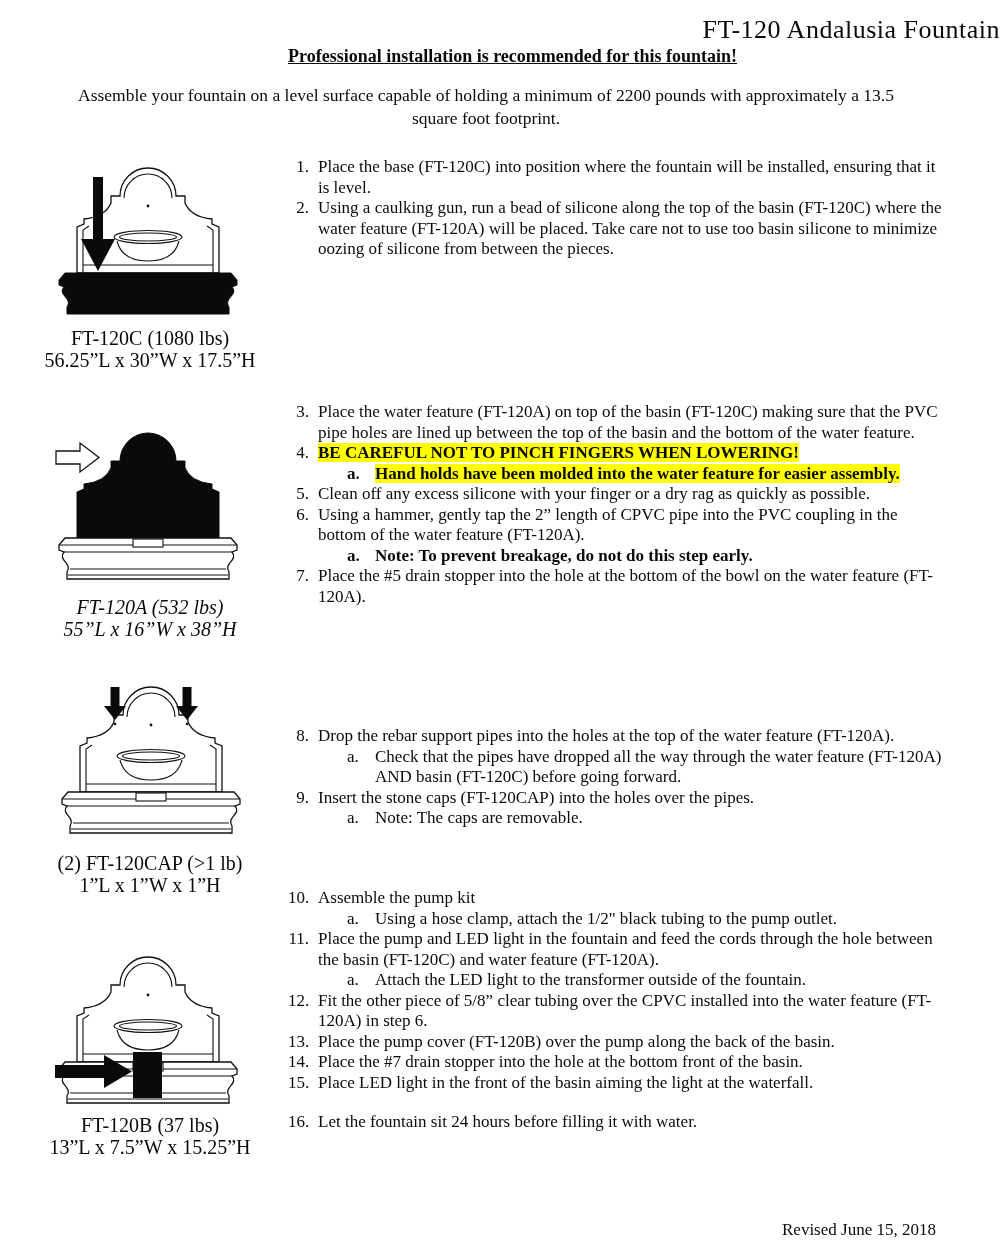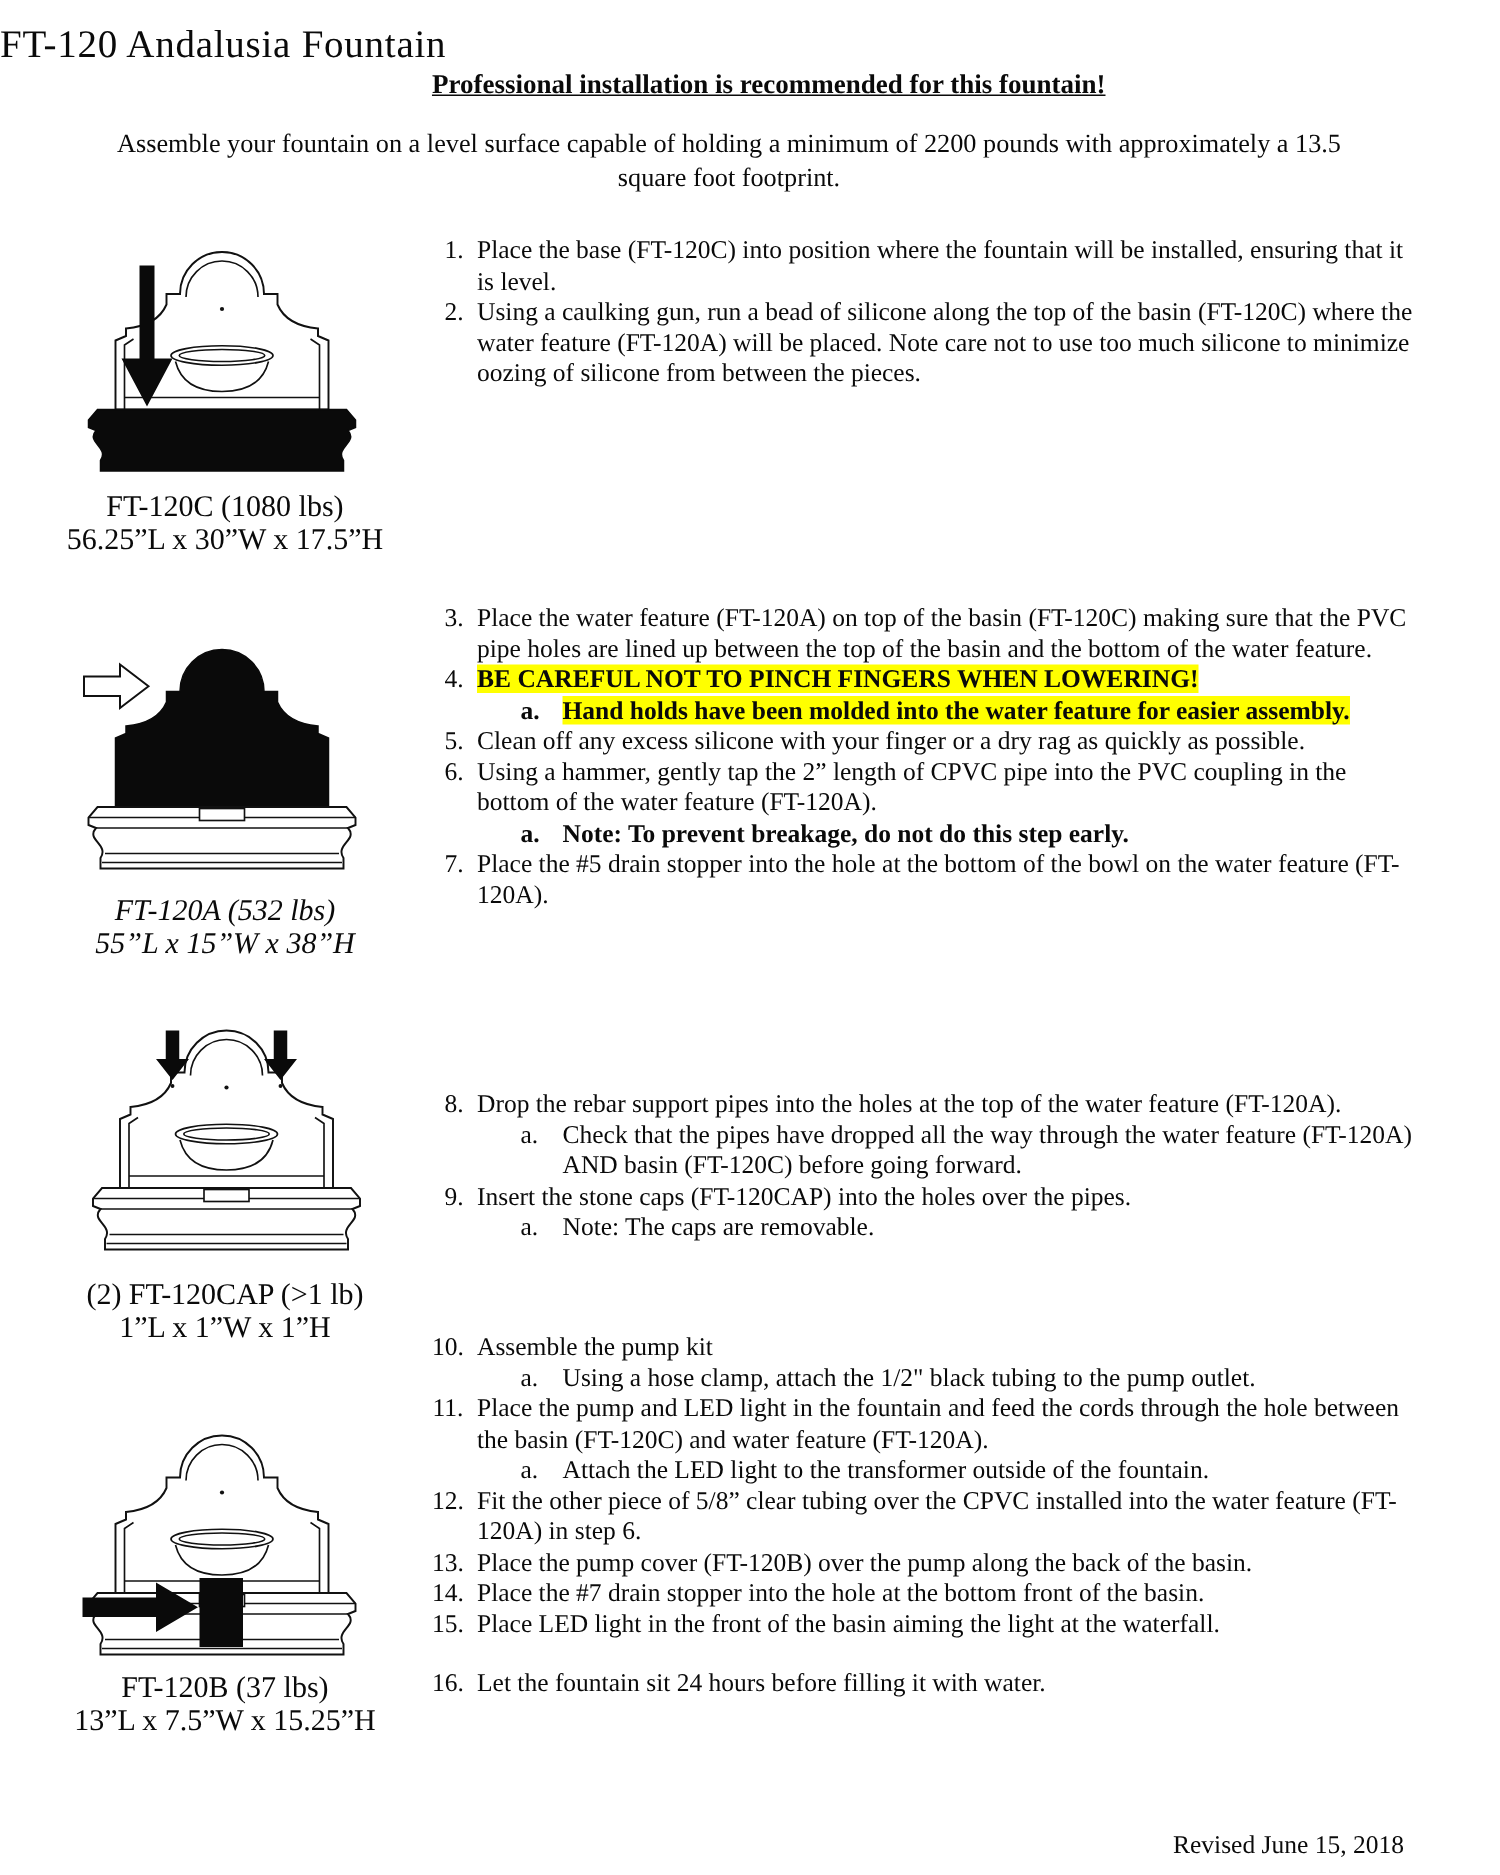--- a/index.html
+++ b/index.html
@@ -1,21 +1,21 @@
 <!DOCTYPE html>
 <html><head>
 <meta charset="utf-8">
 <style>
   * { margin:0; padding:0; box-sizing:border-box; }
   html,body { background:#fff; }
   .page {
     position:relative; width:1000px; height:1250px; background:#ffffff;
     font-family:"Liberation Serif", serif; color:#0a0a0a; overflow:hidden;
   }
-  .page-title { position:absolute; top:15px; left:0; width:1000px; text-align:left;
+  .page-title { position:absolute; top:15px; left:0; width:1000px; text-align:right;
     font-size:26px; letter-spacing:0.5px; }
   .page-subtitle { position:absolute; top:46px; left:0; width:1000px; text-align:center;
     font-size:18px; font-weight:bold; text-decoration:underline;padding-left:25px; }
   .intro { position:absolute; top:84px; left:62px; width:848px; font-size:17.5px; line-height:23px;text-align:center; }
 
   .fig { position:absolute; width:190px; height:166px; }
   #fig1 { left:53px;  top:153px; }
   #fig2 { left:53px;  top:418px; }
   #fig3 { left:56px;  top:672px; }
   #fig4 { left:53px;  top:942px; }
@@ -94,21 +94,21 @@
   </div>
 
   <svg id="fig2" class="fig" viewBox="0 0 190 166">
     <use href="#p-wall" fill="#0a0a0a" stroke="#0a0a0a" stroke-width="1"></use>
     <use href="#p-basin" fill="#fff" stroke="#111" stroke-width="1.3"></use>
     <use href="#g-basin-detail"></use>
     <path d="M3 33 L27 33 L27 25 L46 39.5 L27 54 L27 46 L3 46 Z" fill="#fff" stroke="#111" stroke-width="1.3"></path>
   </svg>
   <div id="label2" class="fig-label">
     <span>FT-120A (532 lbs)</span><br>
-    <span>55”L x 15”W x 38”H</span>
+    <span>55”L x 16”W x 38”H</span>
   </div>
 
   <svg id="fig3" class="fig" viewBox="0 0 190 166">
     <use href="#p-wall" fill="#fff" stroke="#111" stroke-width="1.3"></use>
     <use href="#g-wall-detail"></use>
     <use href="#g-bowl"></use>
     <use href="#p-basin" fill="#fff" stroke="#111" stroke-width="1.3"></use>
     <use href="#g-basin-detail"></use>
     <circle cx="59" cy="52" r="1.3" fill="#111"></circle>
     <circle cx="131" cy="52" r="1.3" fill="#111"></circle>
@@ -137,21 +137,21 @@
   <div id="steps-a" class="step-block">
       <div class="step">
         <span class="step-num">1.</span>
         <div class="step-body">
           <div class="step-text"><span>Place the base (FT-120C) into position where the fountain will be installed, ensuring that it is level.</span></div>
         </div>
       </div>
       <div class="step">
         <span class="step-num">2.</span>
         <div class="step-body">
-          <div class="step-text"><span>Using a caulking gun, run a bead of silicone along the top of the basin (FT-120C) where the water feature (FT-120A) will be placed. Note care not to use too much silicone to minimize oozing of silicone from between the pieces.</span></div>
+          <div class="step-text"><span>Using a caulking gun, run a bead of silicone along the top of the basin (FT-120C) where the water feature (FT-120A) will be placed. Take care not to use too basin silicone to minimize oozing of silicone from between the pieces.</span></div>
         </div>
       </div>
     </div>
   <div id="steps-b" class="step-block">
       <div class="step">
         <span class="step-num">3.</span>
         <div class="step-body">
           <div class="step-text"><span>Place the water feature (FT-120A) on top of the basin (FT-120C) making sure that the PVC pipe holes are lined up between the top of the basin and the bottom of the water feature.</span></div>
         </div>
       </div>

